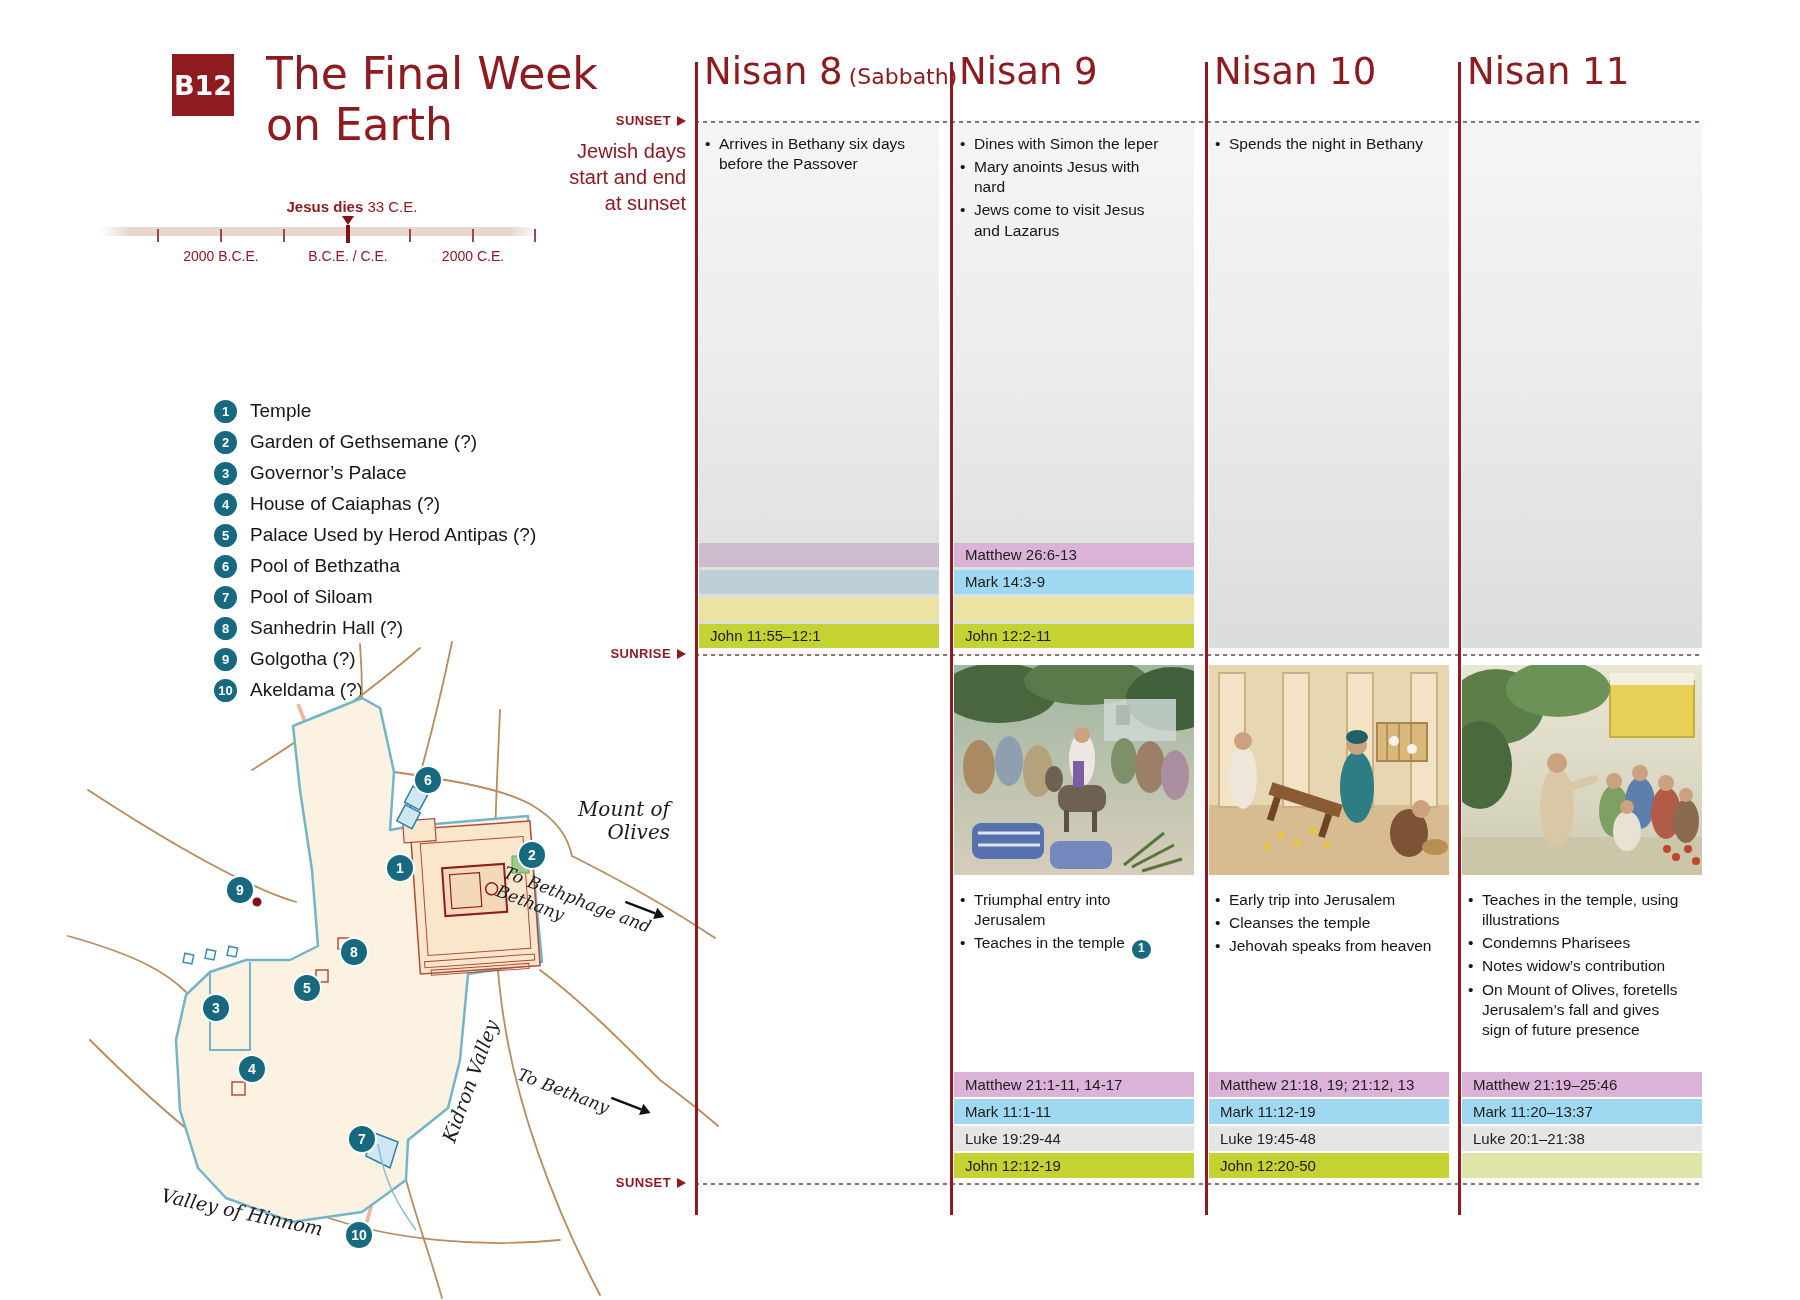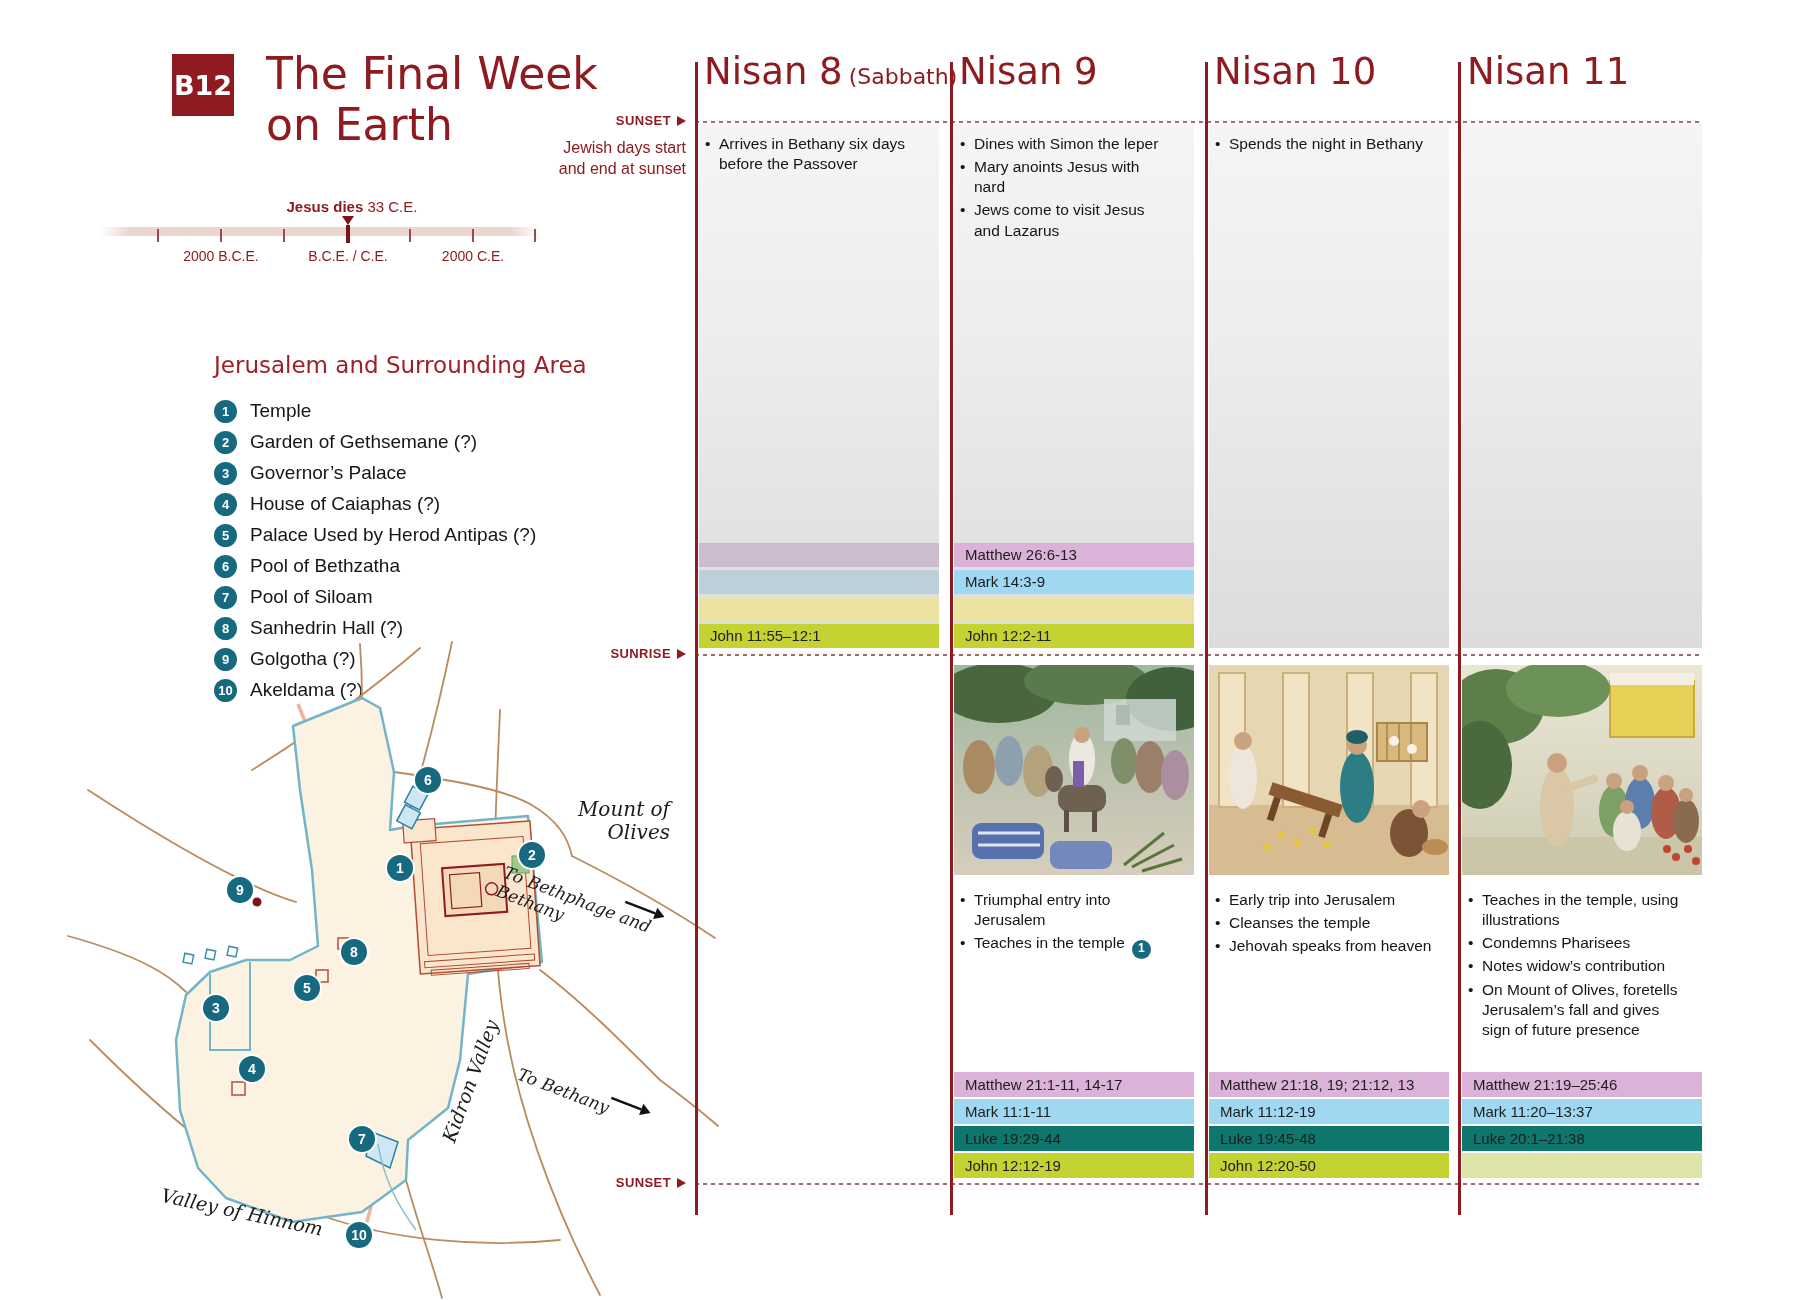--- a/index.html
+++ b/index.html
@@ -37,21 +37,21 @@
     font-size:13px;font-weight:bold;display:flex;align-items:center;justify-content:center;
     flex:0 0 23px;}
   .legend-item .lbl{margin-left:13px;font-size:19px;color:#161616;white-space:nowrap;}
 
   
   .rail-label{position:absolute;right:1114px;color:#8e1b20;font-size:13px;font-weight:bold;
     letter-spacing:.4px;white-space:nowrap;display:flex;align-items:center;}
   .tri{display:inline-block;width:0;height:0;border-left:9px solid #8e1b20;
     border-top:5px solid transparent;border-bottom:5px solid transparent;margin-left:6px;}
   #rail-note{position:absolute;right:1114px;top:138px;width:130px;text-align:right;
-    color:#8e1b20;font-size:16px;line-height:1.3;}
+    color:#8e1b20;font-size:20px;line-height:1.3;}
   .dotted{position:absolute;left:695px;width:1007px;height:2px;
     background:repeating-linear-gradient(90deg,#9d6a6a 0 4px,transparent 4px 8px);}
 
   
   .col{position:absolute;top:0;width:246px;height:1300px;}
   .col-line{position:absolute;left:0;top:62px;width:3px;height:1153px;background:#8e1b20;}
   .col-header{position:absolute;left:9px;top:50px;font-family:"DejaVu Sans",sans-serif;
     font-size:37px;color:#8e1b20;white-space:nowrap;}
   .col-header .suffix{font-size:22px;margin-left:6px;}
   .grayarea{position:absolute;left:4px;top:124px;width:240px;height:524px;
@@ -62,21 +62,21 @@
   .night-events{top:134px;width:212px;}
   .day-events{top:890px;width:222px;}
   .inline-badge{display:inline-flex;width:19px;height:19px;border-radius:50%;
     background:#16697f;color:#fff;font-size:12px;font-weight:bold;align-items:center;
     justify-content:center;margin-left:7px;vertical-align:-4px;}
   .band{position:absolute;left:4px;width:240px;height:24px;font-size:15px;line-height:24px;
     padding-left:11px;box-sizing:border-box;color:#1d1d1d;white-space:nowrap;overflow:hidden;}
   .band.b2{height:25px;line-height:25px;}
   .matthew{background:#dbb3d8;}   .muted.matthew{background:#ccbccd;}
   .mark{background:#9fd8f0;}      .muted.mark{background:#bdd0d9;}
-  .luke{background:#0f766e;}      .muted.luke{background:#ece3a2;}
+  .luke{background:#e5e5e5;}      .muted.luke{background:#ece3a2;}
   .john{background:#c4d232;}      .muted.john{background:#dfe4a8;}
   .nb0{top:543px;} .nb1{top:570px;} .nb2{top:597px;} .nb3{top:624px;}
   .db0{top:1072px;} .db1{top:1099px;} .db2{top:1126px;} .db3{top:1153px;}
   .illus{position:absolute;left:4px;top:665px;width:240px;height:210px;overflow:hidden;}
   .illus svg{display:block;width:240px;height:210px;}
 
   
   #map{left:60px;top:640px;width:660px;height:660px;}
   #map svg.mapbase{position:absolute;left:0;top:0;}
   .marker{position:absolute;width:26px;height:26px;border-radius:50%;background:#16697f;
@@ -117,21 +117,20 @@
     <div class="tick" style="left:183px"></div>
     <div class="tick big" style="left:246px"></div>
     <div class="tick" style="left:309px"></div>
     <div class="tick" style="left:372px"></div>
     <div class="tick" style="left:434px"></div>
     <div class="tl-label" style="left:61px">2000 B.C.E.</div>
     <div class="tl-label" style="left:188px">B.C.E. / C.E.</div>
     <div class="tl-label" style="left:313px">2000 C.E.</div>
   </div>
 
-  <div class="abs" id="legend-title">Jerusalem and Surrounding Area</div>
   <div class="legend-item" style="top:398px">
     <span class="badge">1</span>
     <span class="lbl">Temple</span>
   </div>
   <div class="legend-item" style="top:429px">
     <span class="badge">2</span>
     <span class="lbl">Garden of Gethsemane (?)</span>
   </div>
   <div class="legend-item" style="top:460px">
     <span class="badge">3</span>

